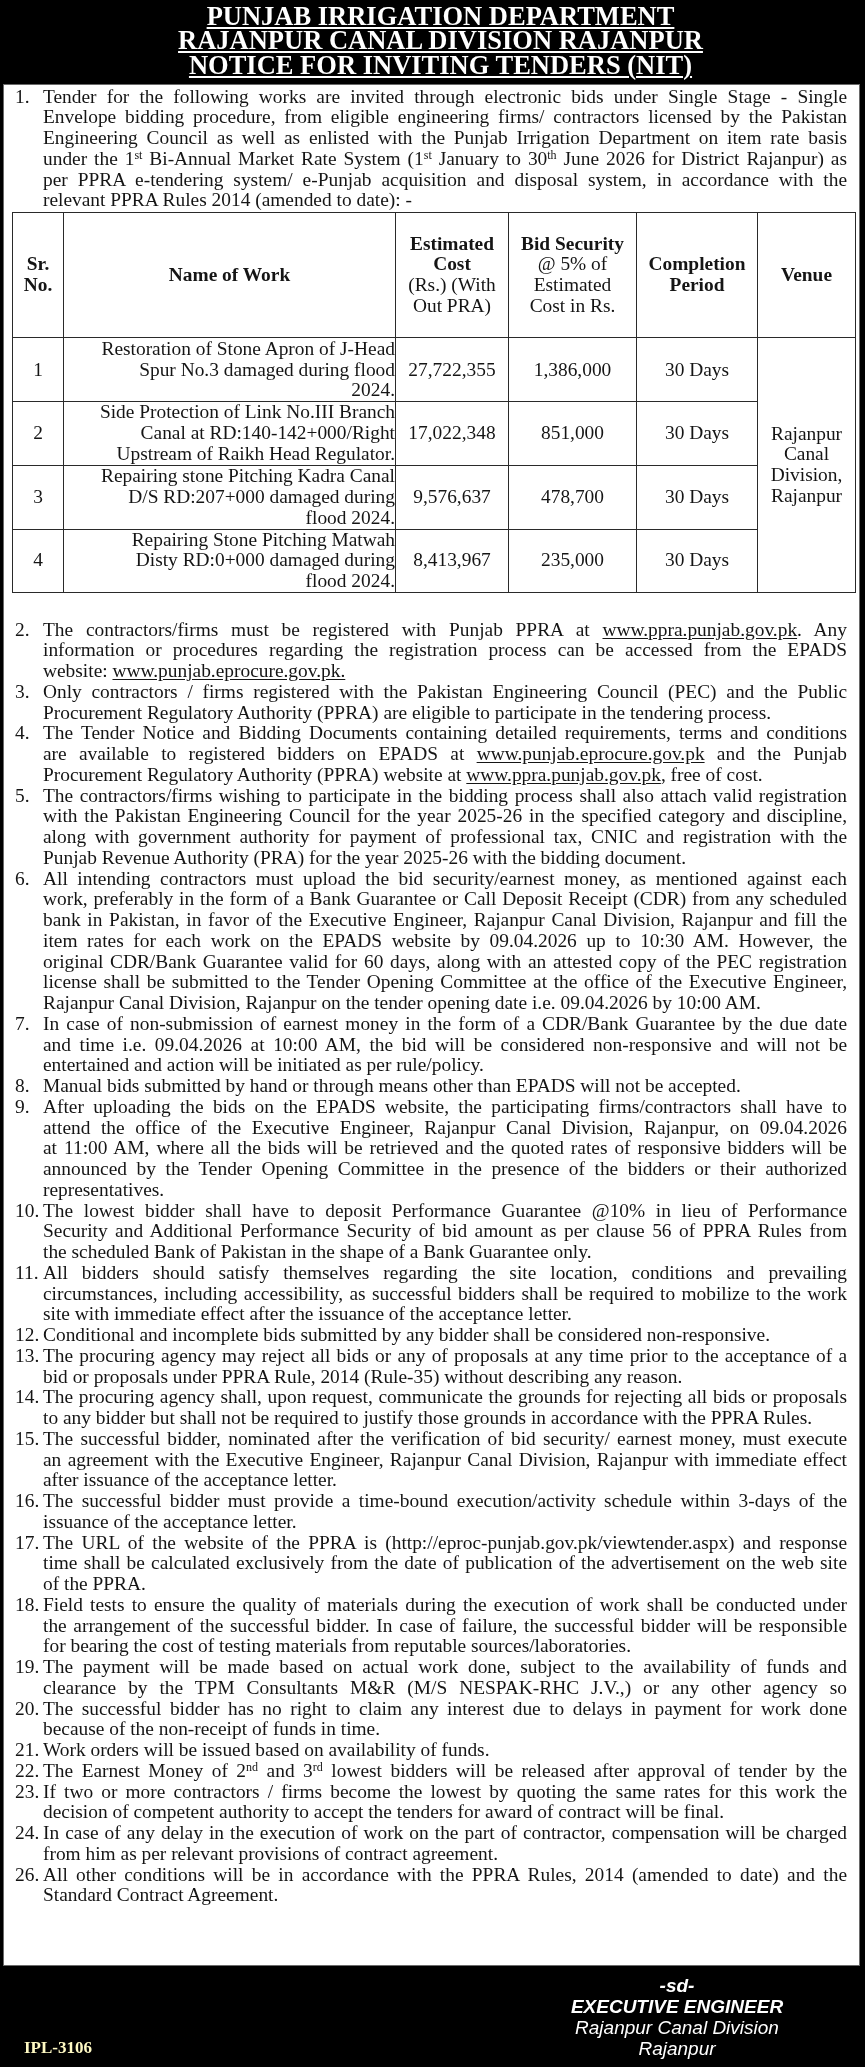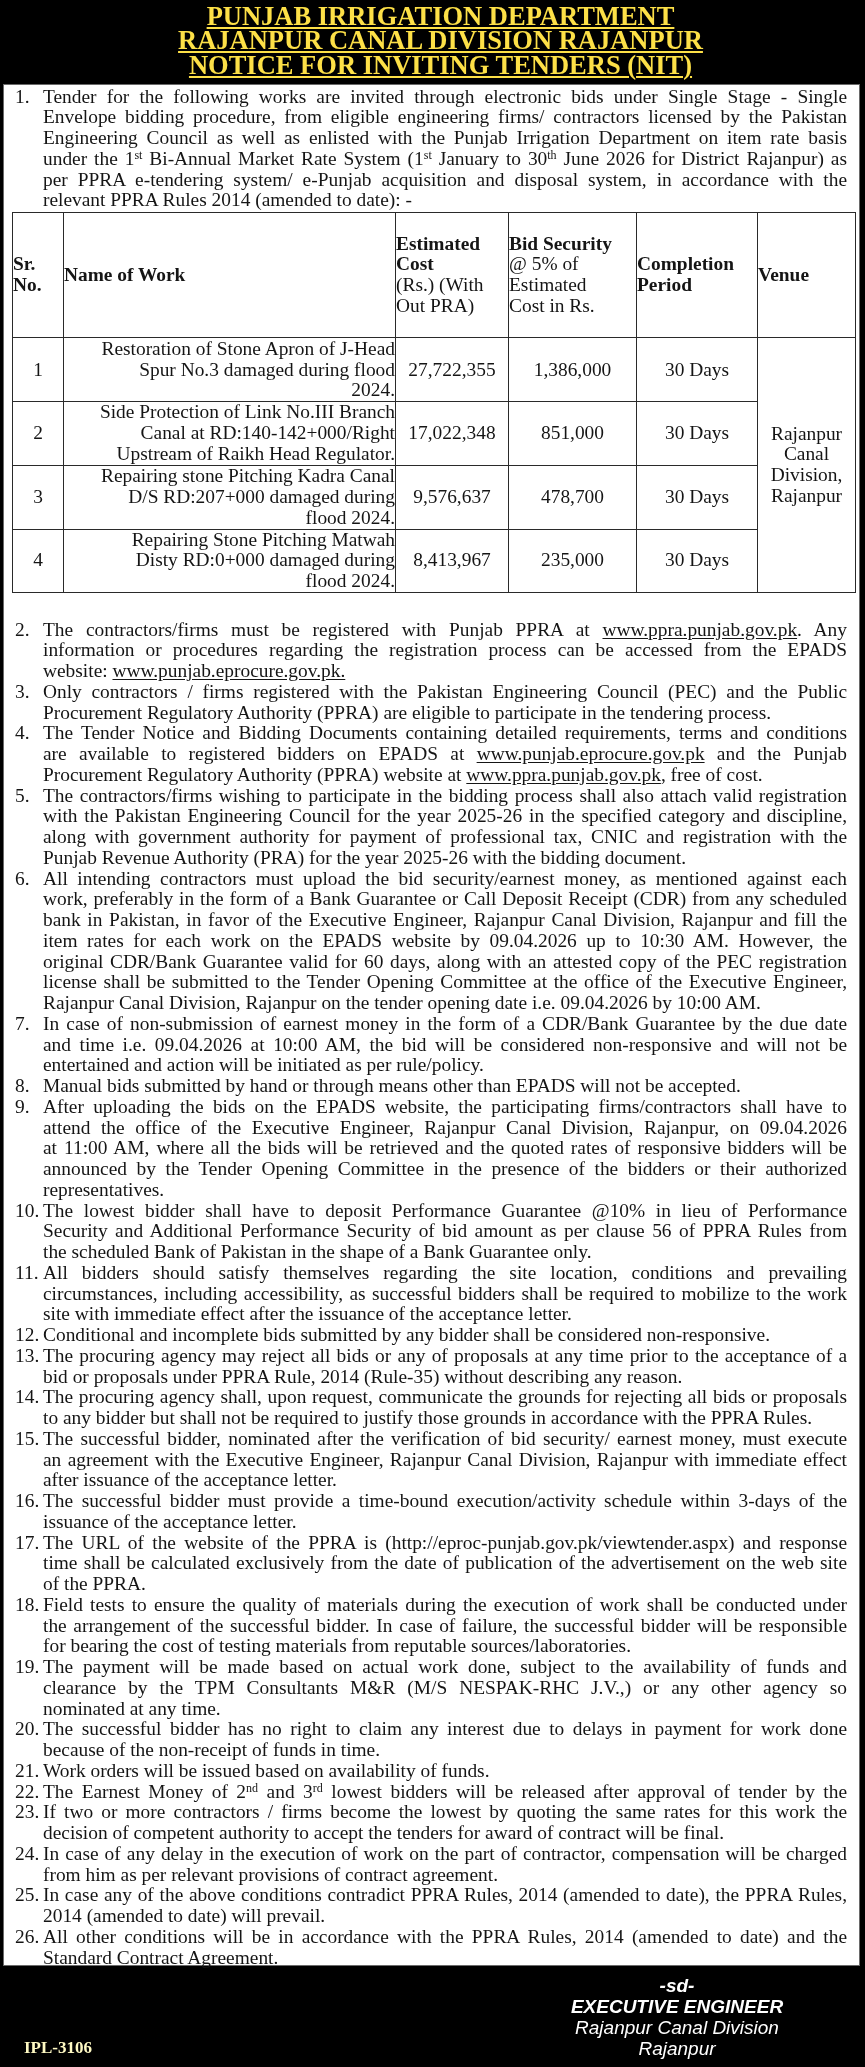--- a/index.html
+++ b/index.html
@@ -4,21 +4,21 @@
 <style>
   html, body { margin: 0; padding: 0; background: #000; }
   #page {
     position: relative; width: 865px; height: 2067px; overflow: hidden;
     background: #000; font-family: "Liberation Serif", "DejaVu Serif", serif; color: #151515;
   }
   
   .title-band {
     position: absolute; left: 0; top: 0; width: 865px; height: 72px;
     box-sizing: border-box; padding-top: 3.75px; padding-left: 16px;
-    text-align: center; color: #fde047; font-weight: bold; font-size: 26.5px; line-height: 24.5px;
+    text-align: center; color: #ffffff; font-weight: bold; font-size: 26.5px; line-height: 24.5px;
   }
   .title-band .tl span {
     text-decoration: underline; text-decoration-thickness: 2px; text-underline-offset: 2px;
   }
   
   .box {
     position: absolute; left: 3px; top: 84px; width: 857px; height: 1882px;
     box-sizing: border-box; background: #fff; border: 1px solid #6a6a6a;
     padding-top: 1.6px; font-size: 19.4px; line-height: 20.75px;
   }
@@ -33,21 +33,21 @@
   .group-a { margin-top: 26.6px; }
   .group-b { }
   
   table.tbl {
     border-collapse: collapse; margin-left: 8px; margin-top: 0.9px;
     width: 843px; table-layout: fixed; font-size: 19.4px; line-height: 20.75px;
   }
   table.tbl th, table.tbl td {
     border: 1.3px solid #2a2a2a; padding: 0; vertical-align: middle; white-space: pre-line;
   }
-  table.tbl th { font-weight: bold; text-align: left; }
+  table.tbl th { font-weight: bold; text-align: center; }
   table.tbl th .r { font-weight: normal; display: block; }
   table.tbl th .b { display: block; }
   table.tbl td { text-align: center; }
   table.tbl td.name { text-align: right; padding-left: 9px; }
   tr.hdr { height: 84px; }
   tr.r1 { height: 64px; } tr.r2 { height: 63px; } tr.r3 { height: 64px; } tr.r4 { height: 61px; }
   
   .sig {
     position: absolute; left: 477px; top: 1974.5px; width: 400px; text-align: center;
     color: #fff; font-family: "Liberation Sans", "DejaVu Sans", sans-serif; font-style: italic;
@@ -293,21 +293,20 @@
             <div class="line">Field tests to ensure the quality of materials during the execution of work shall be conducted under</div>
             <div class="line">the arrangement of the successful bidder. In case of failure, the successful bidder will be responsible</div>
             <div class="line last">for bearing the cost of testing materials from reputable sources/laboratories.</div>
           </div>
         </div>
         <div class="item">
           <span class="num">19.</span>
           <div class="txt">
             <div class="line">The payment will be made based on actual work done, subject to the availability of funds and</div>
             <div class="line">clearance by the TPM Consultants M&amp;R (M/S NESPAK-RHC J.V.,) or any other agency so</div>
-            <div class="line last">nominated at any time.</div>
           </div>
         </div>
         <div class="item">
           <span class="num">20.</span>
           <div class="txt">
             <div class="line">The successful bidder has no right to claim any interest due to delays in payment for work done</div>
             <div class="line last">because of the non-receipt of funds in time.</div>
           </div>
         </div>
         <div class="item">
@@ -327,27 +326,20 @@
           <div class="txt">
             <div class="line">If two or more contractors / firms become the lowest by quoting the same rates for this work the</div>
             <div class="line last">decision of competent authority to accept the tenders for award of contract will be final.</div>
           </div>
         </div>
         <div class="item">
           <span class="num">24.</span>
           <div class="txt">
             <div class="line">In case of any delay in the execution of work on the part of contractor, compensation will be charged</div>
             <div class="line last">from him as per relevant provisions of contract agreement.</div>
-          </div>
-        </div>
-        <div class="item">
-          <span class="num">25.</span>
-          <div class="txt">
-            <div class="line">In case any of the above conditions contradict PPRA Rules, 2014 (amended to date), the PPRA Rules,</div>
-            <div class="line last">2014 (amended to date) will prevail.</div>
           </div>
         </div>
         <div class="item">
           <span class="num">26.</span>
           <div class="txt">
             <div class="line">All other conditions will be in accordance with the PPRA Rules, 2014 (amended to date) and the</div>
             <div class="line last">Standard Contract Agreement.</div>
           </div>
         </div>
       </div>

